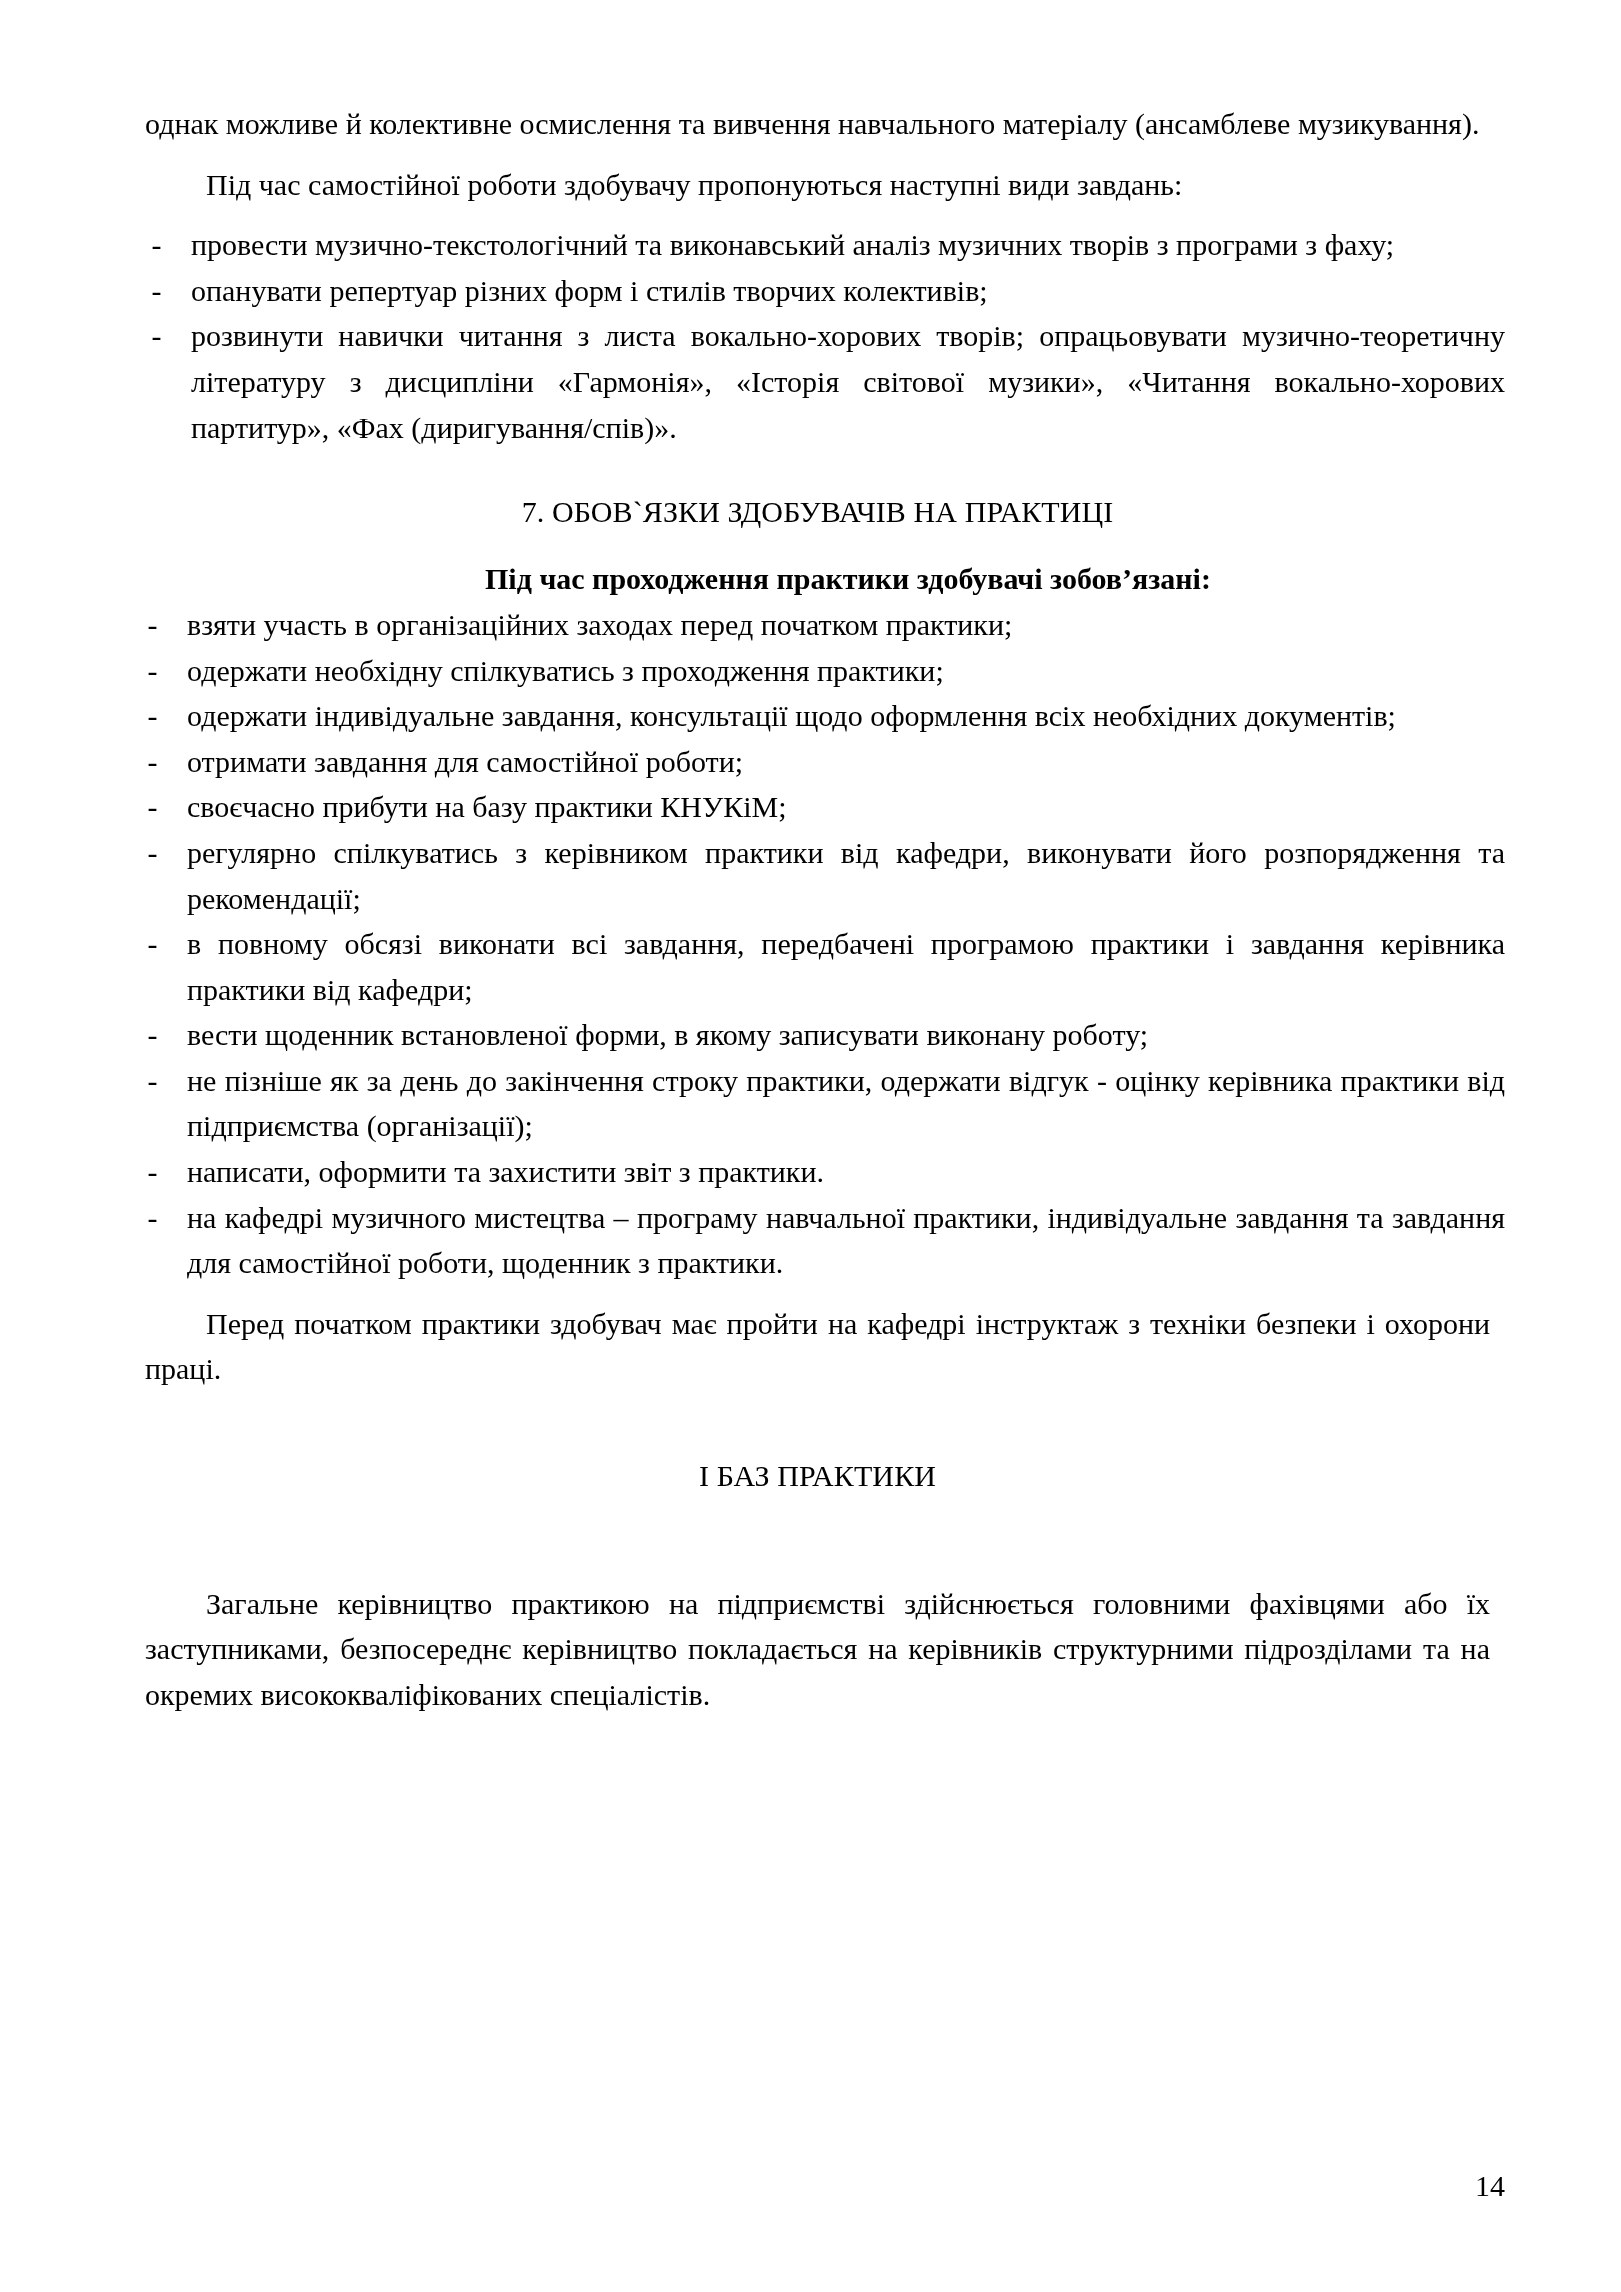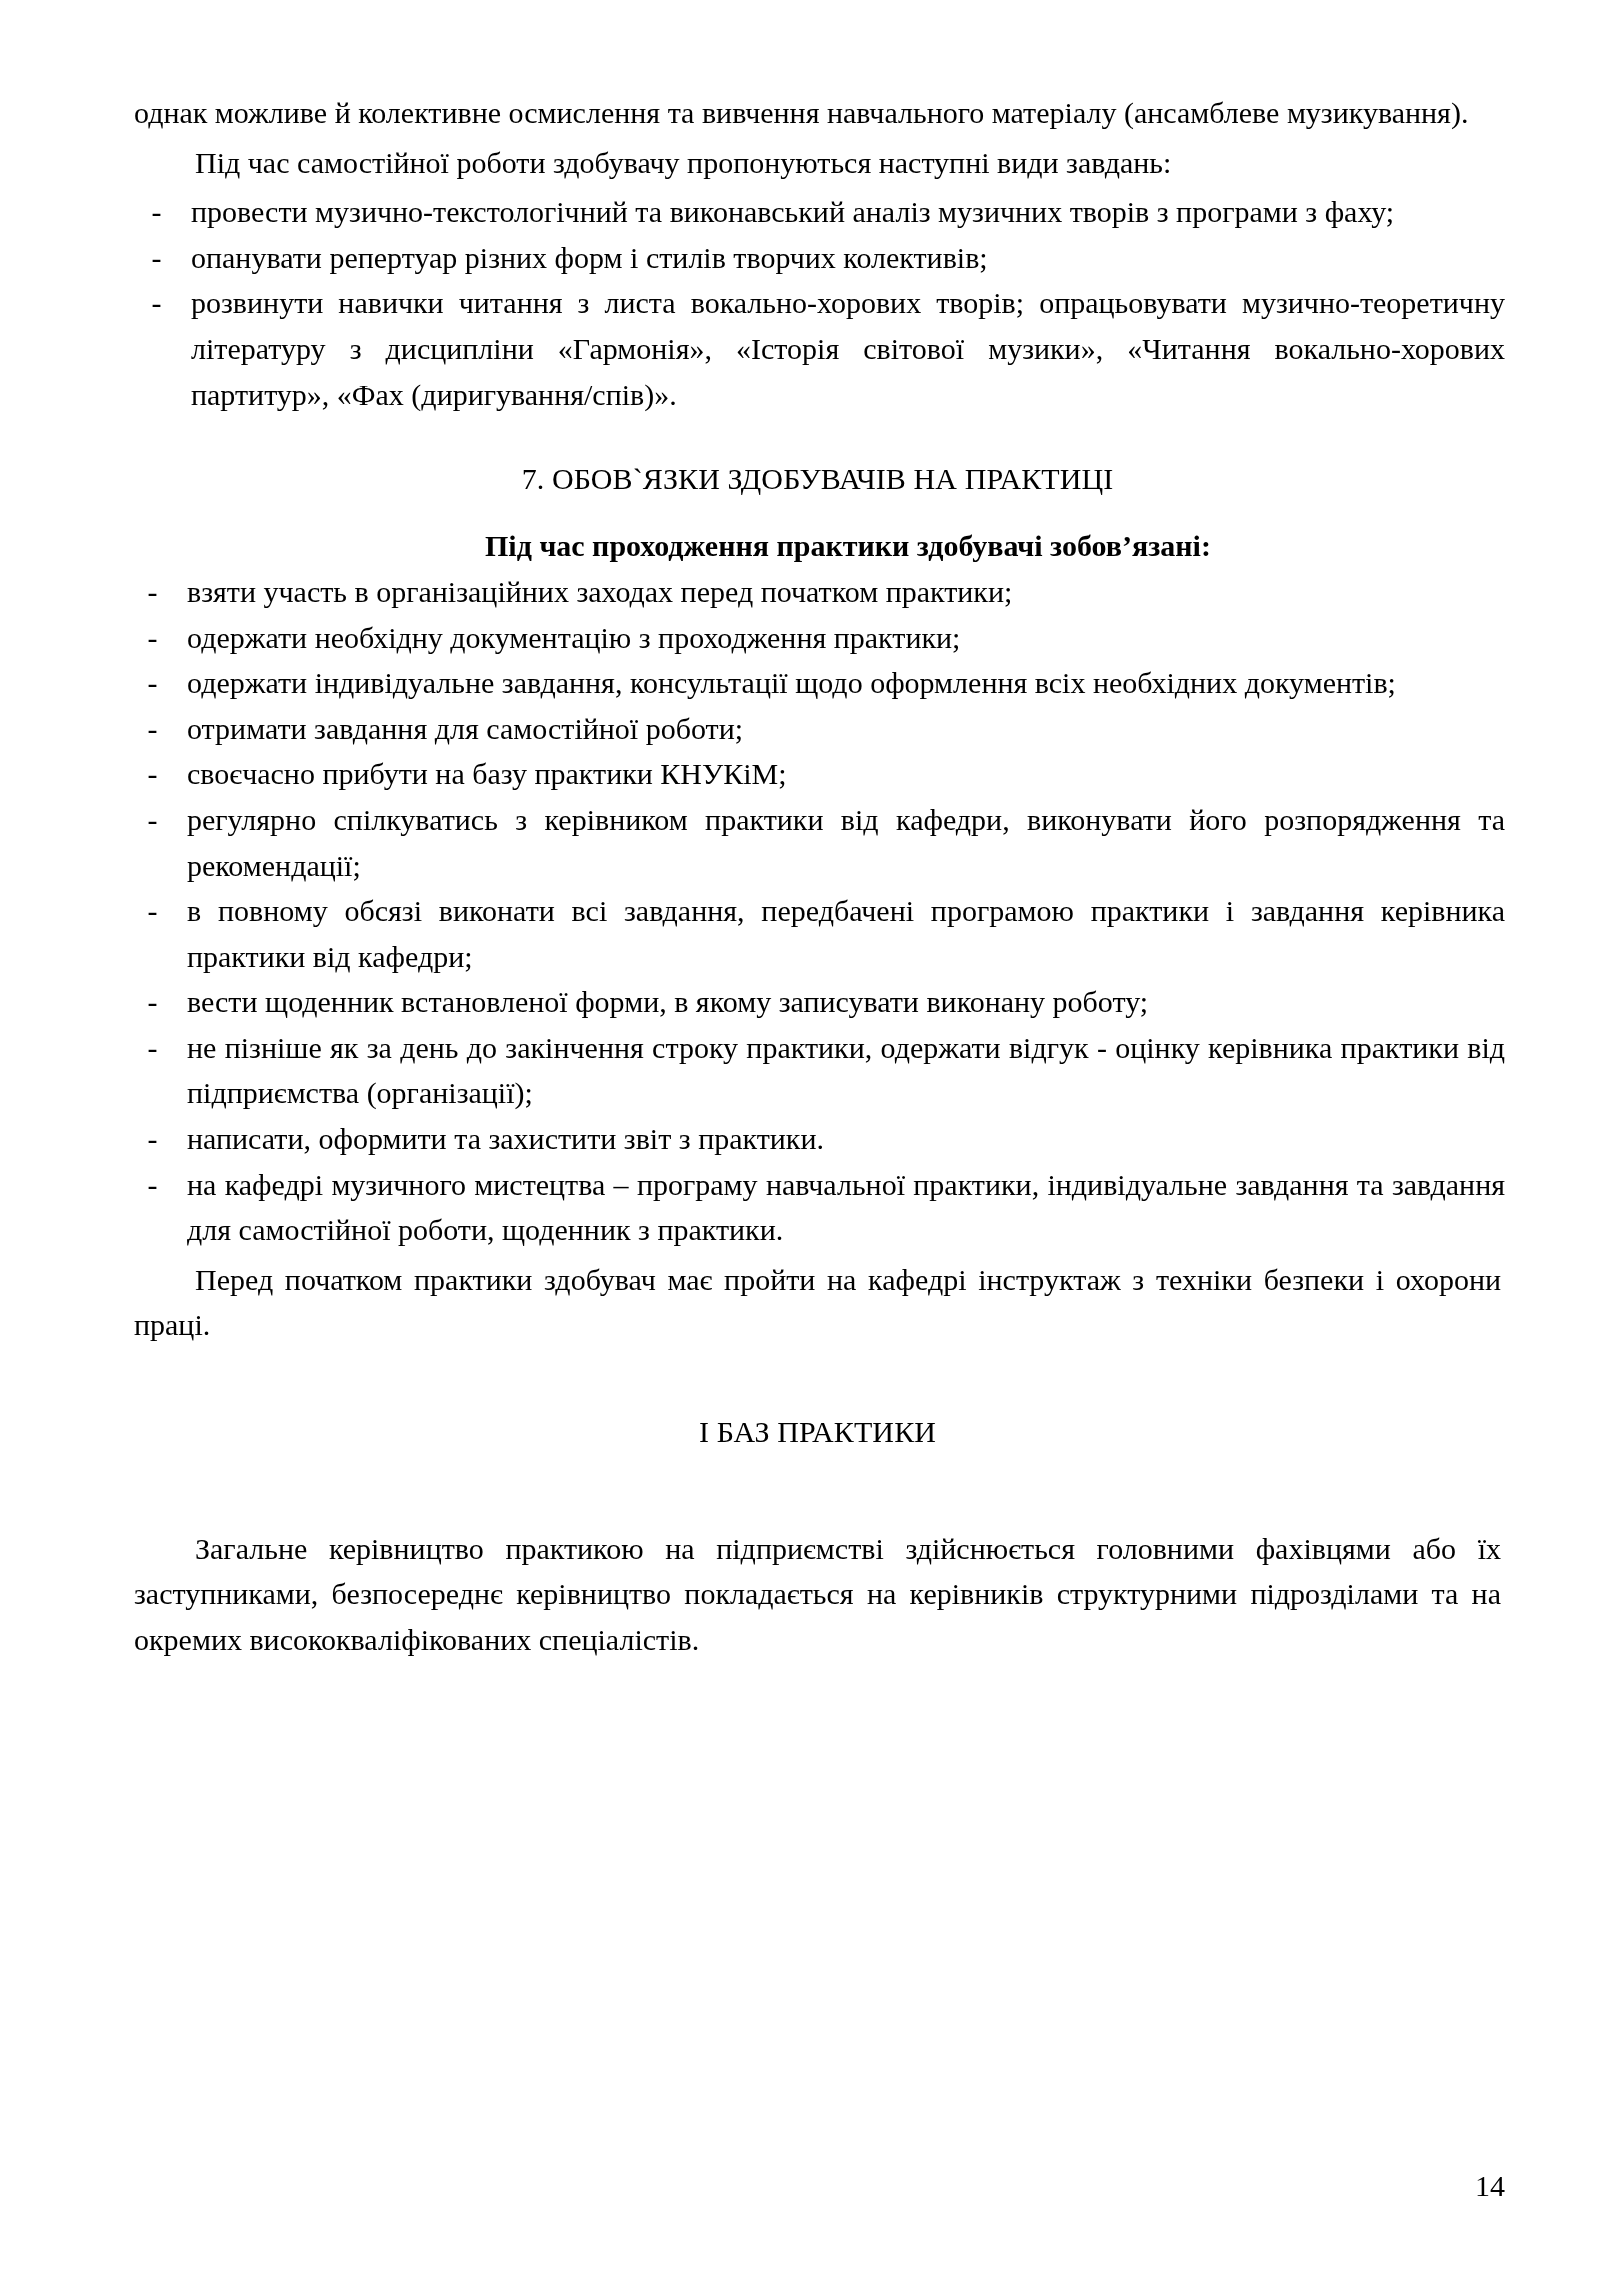--- a/index.html
+++ b/index.html
@@ -21,21 +21,21 @@
     padding: 86px 116px 59px 130px;
     overflow: hidden;
   }
   .doc-body {
     font-size: 30px;
     line-height: 1.52;
   }
 
   
   p.para {
-    margin: 4px;
+    margin: 15px;
     text-align: justify;
     text-justify: inter-word;
     hyphens: none;
   }
   p.para.indent {
     text-indent: 61px;
   }
   p.para.cont {
     text-indent: 0;
   }
@@ -143,21 +143,21 @@
 
     <p class="lead-bold">Під час проходження практики здобувачі зобов’язані:</p>
 
     <ul class="dash-list shallow">
       <li>
         <span class="dash">-</span>
         <span>взяти участь в організаційних заходах перед початком практики;</span>
       </li>
       <li>
         <span class="dash">-</span>
-        <span>одержати необхідну документацію з проходження практики;</span>
+        <span>одержати необхідну спілкуватись з проходження практики;</span>
       </li>
       <li>
         <span class="dash">-</span>
         <span>одержати індивідуальне завдання, консультації щодо оформлення всіх необхідних документів;</span>
       </li>
       <li>
         <span class="dash">-</span>
         <span>отримати завдання для самостійної роботи;</span>
       </li>
       <li>

